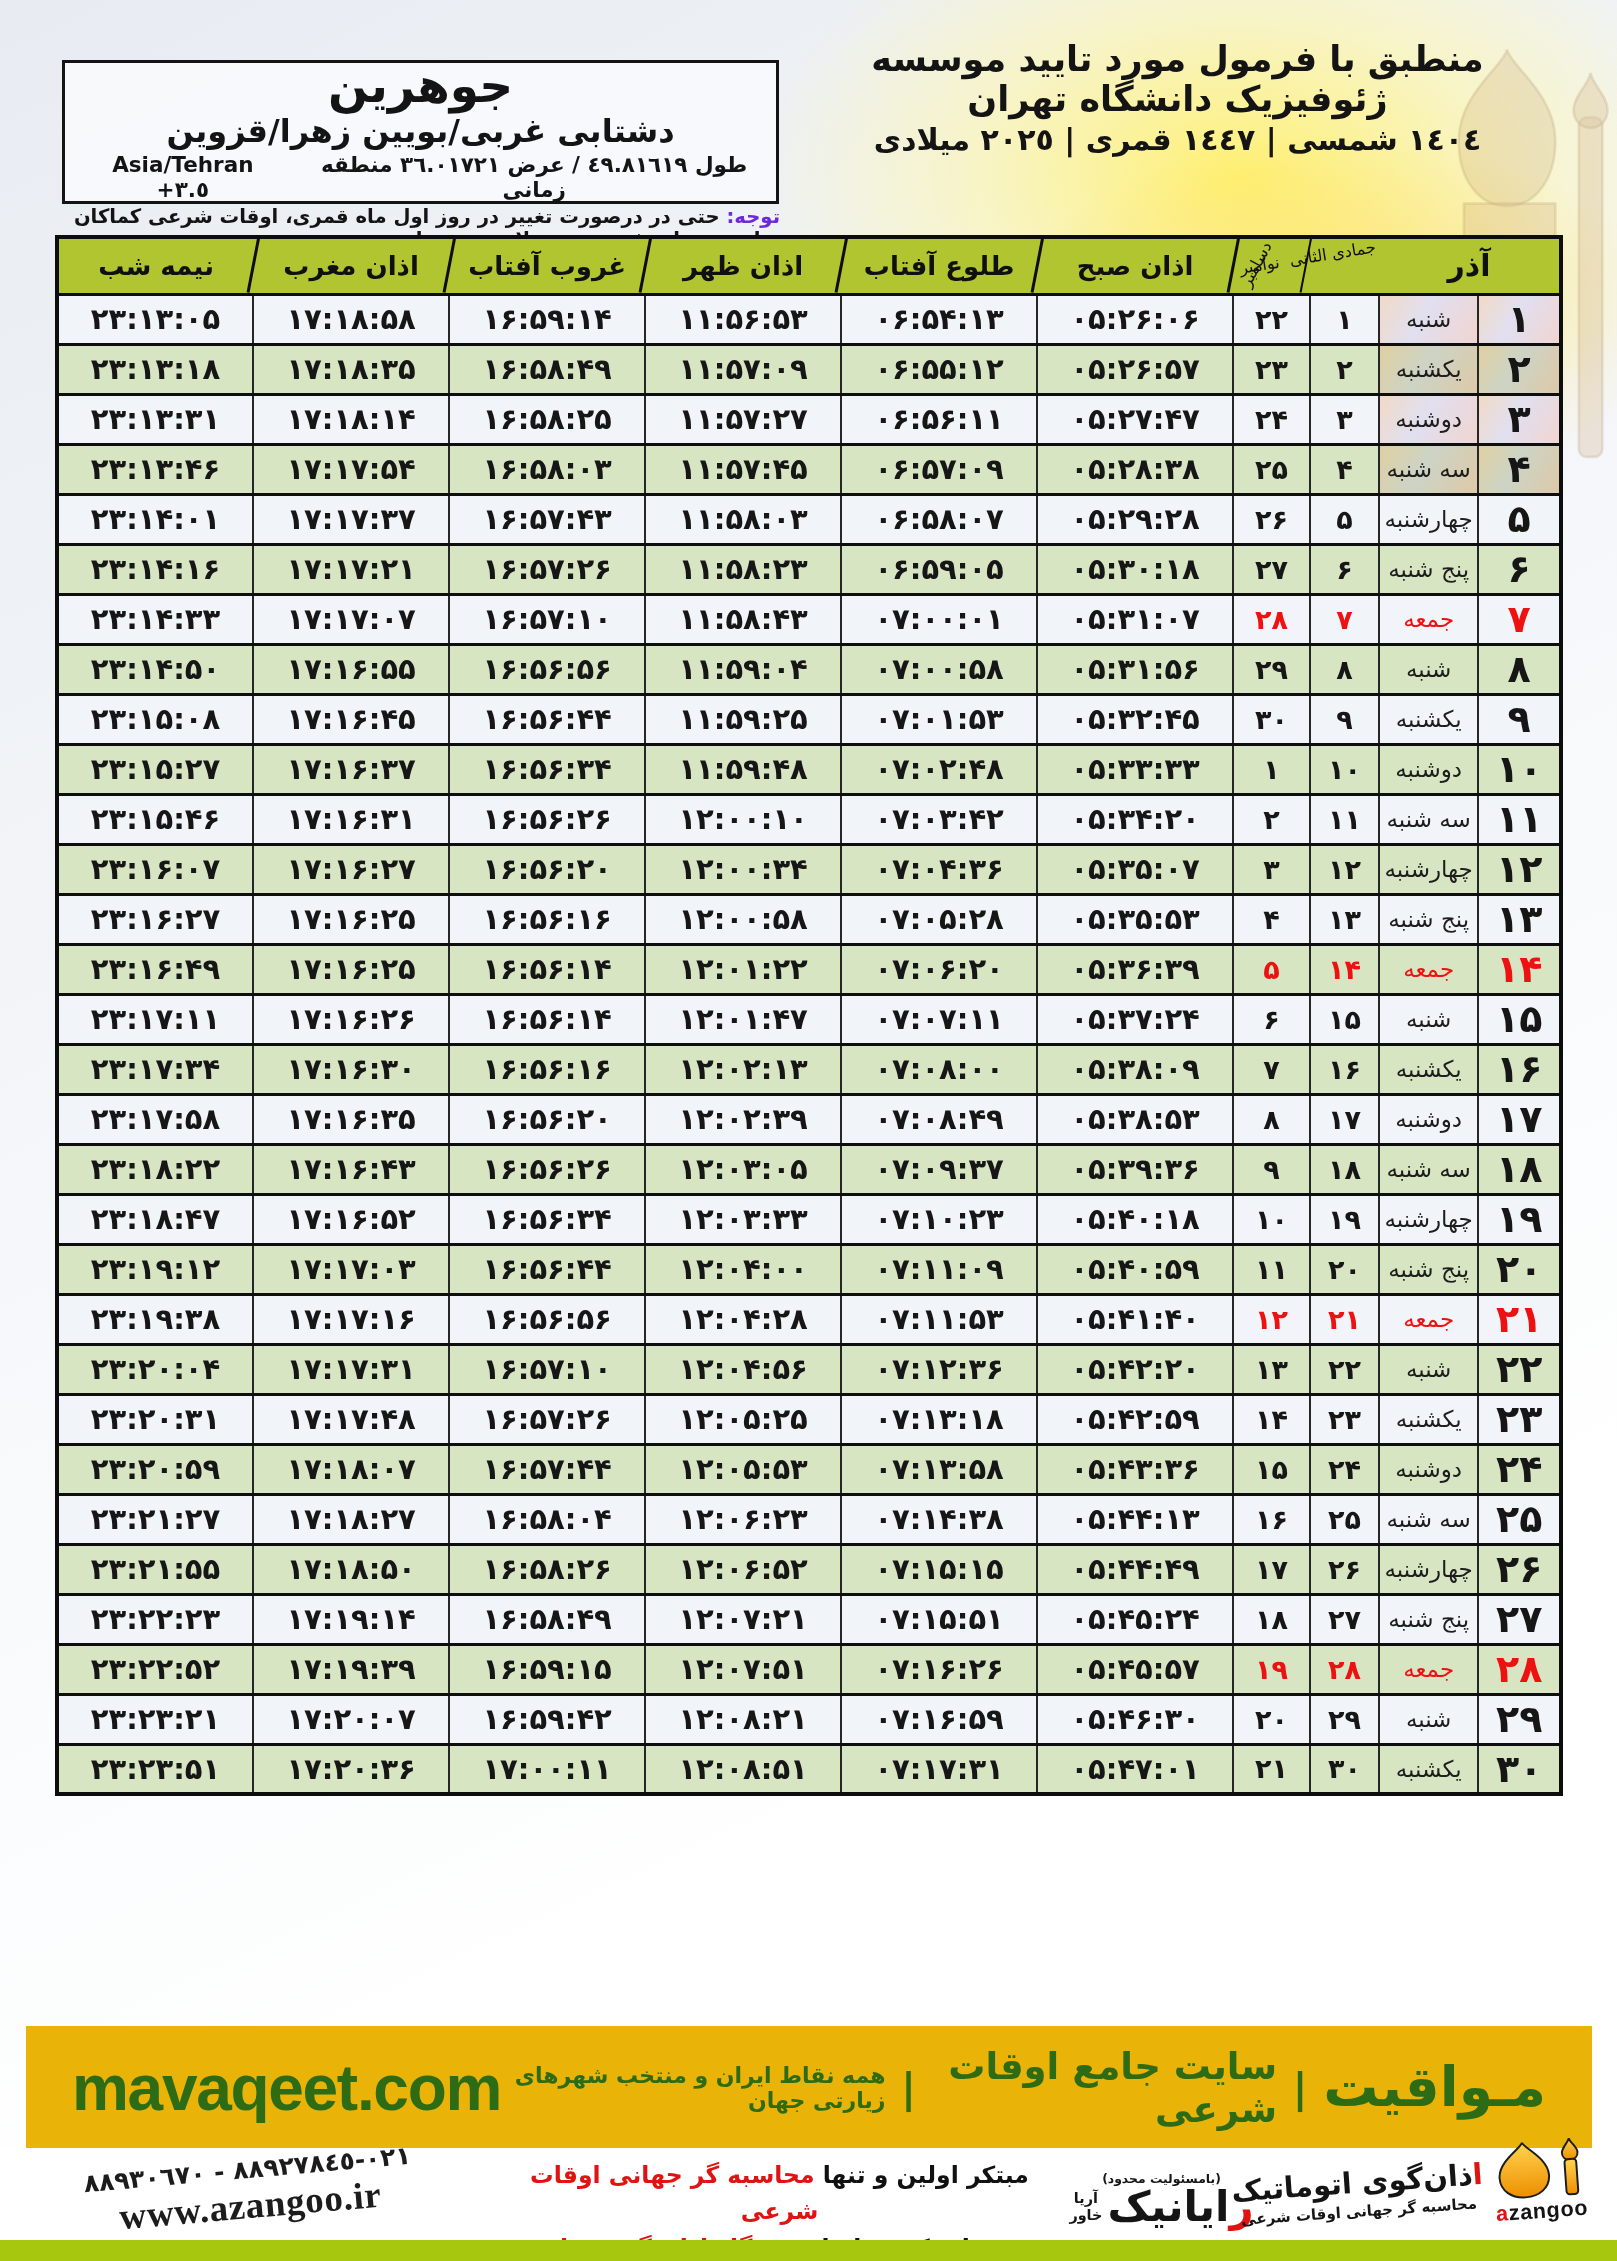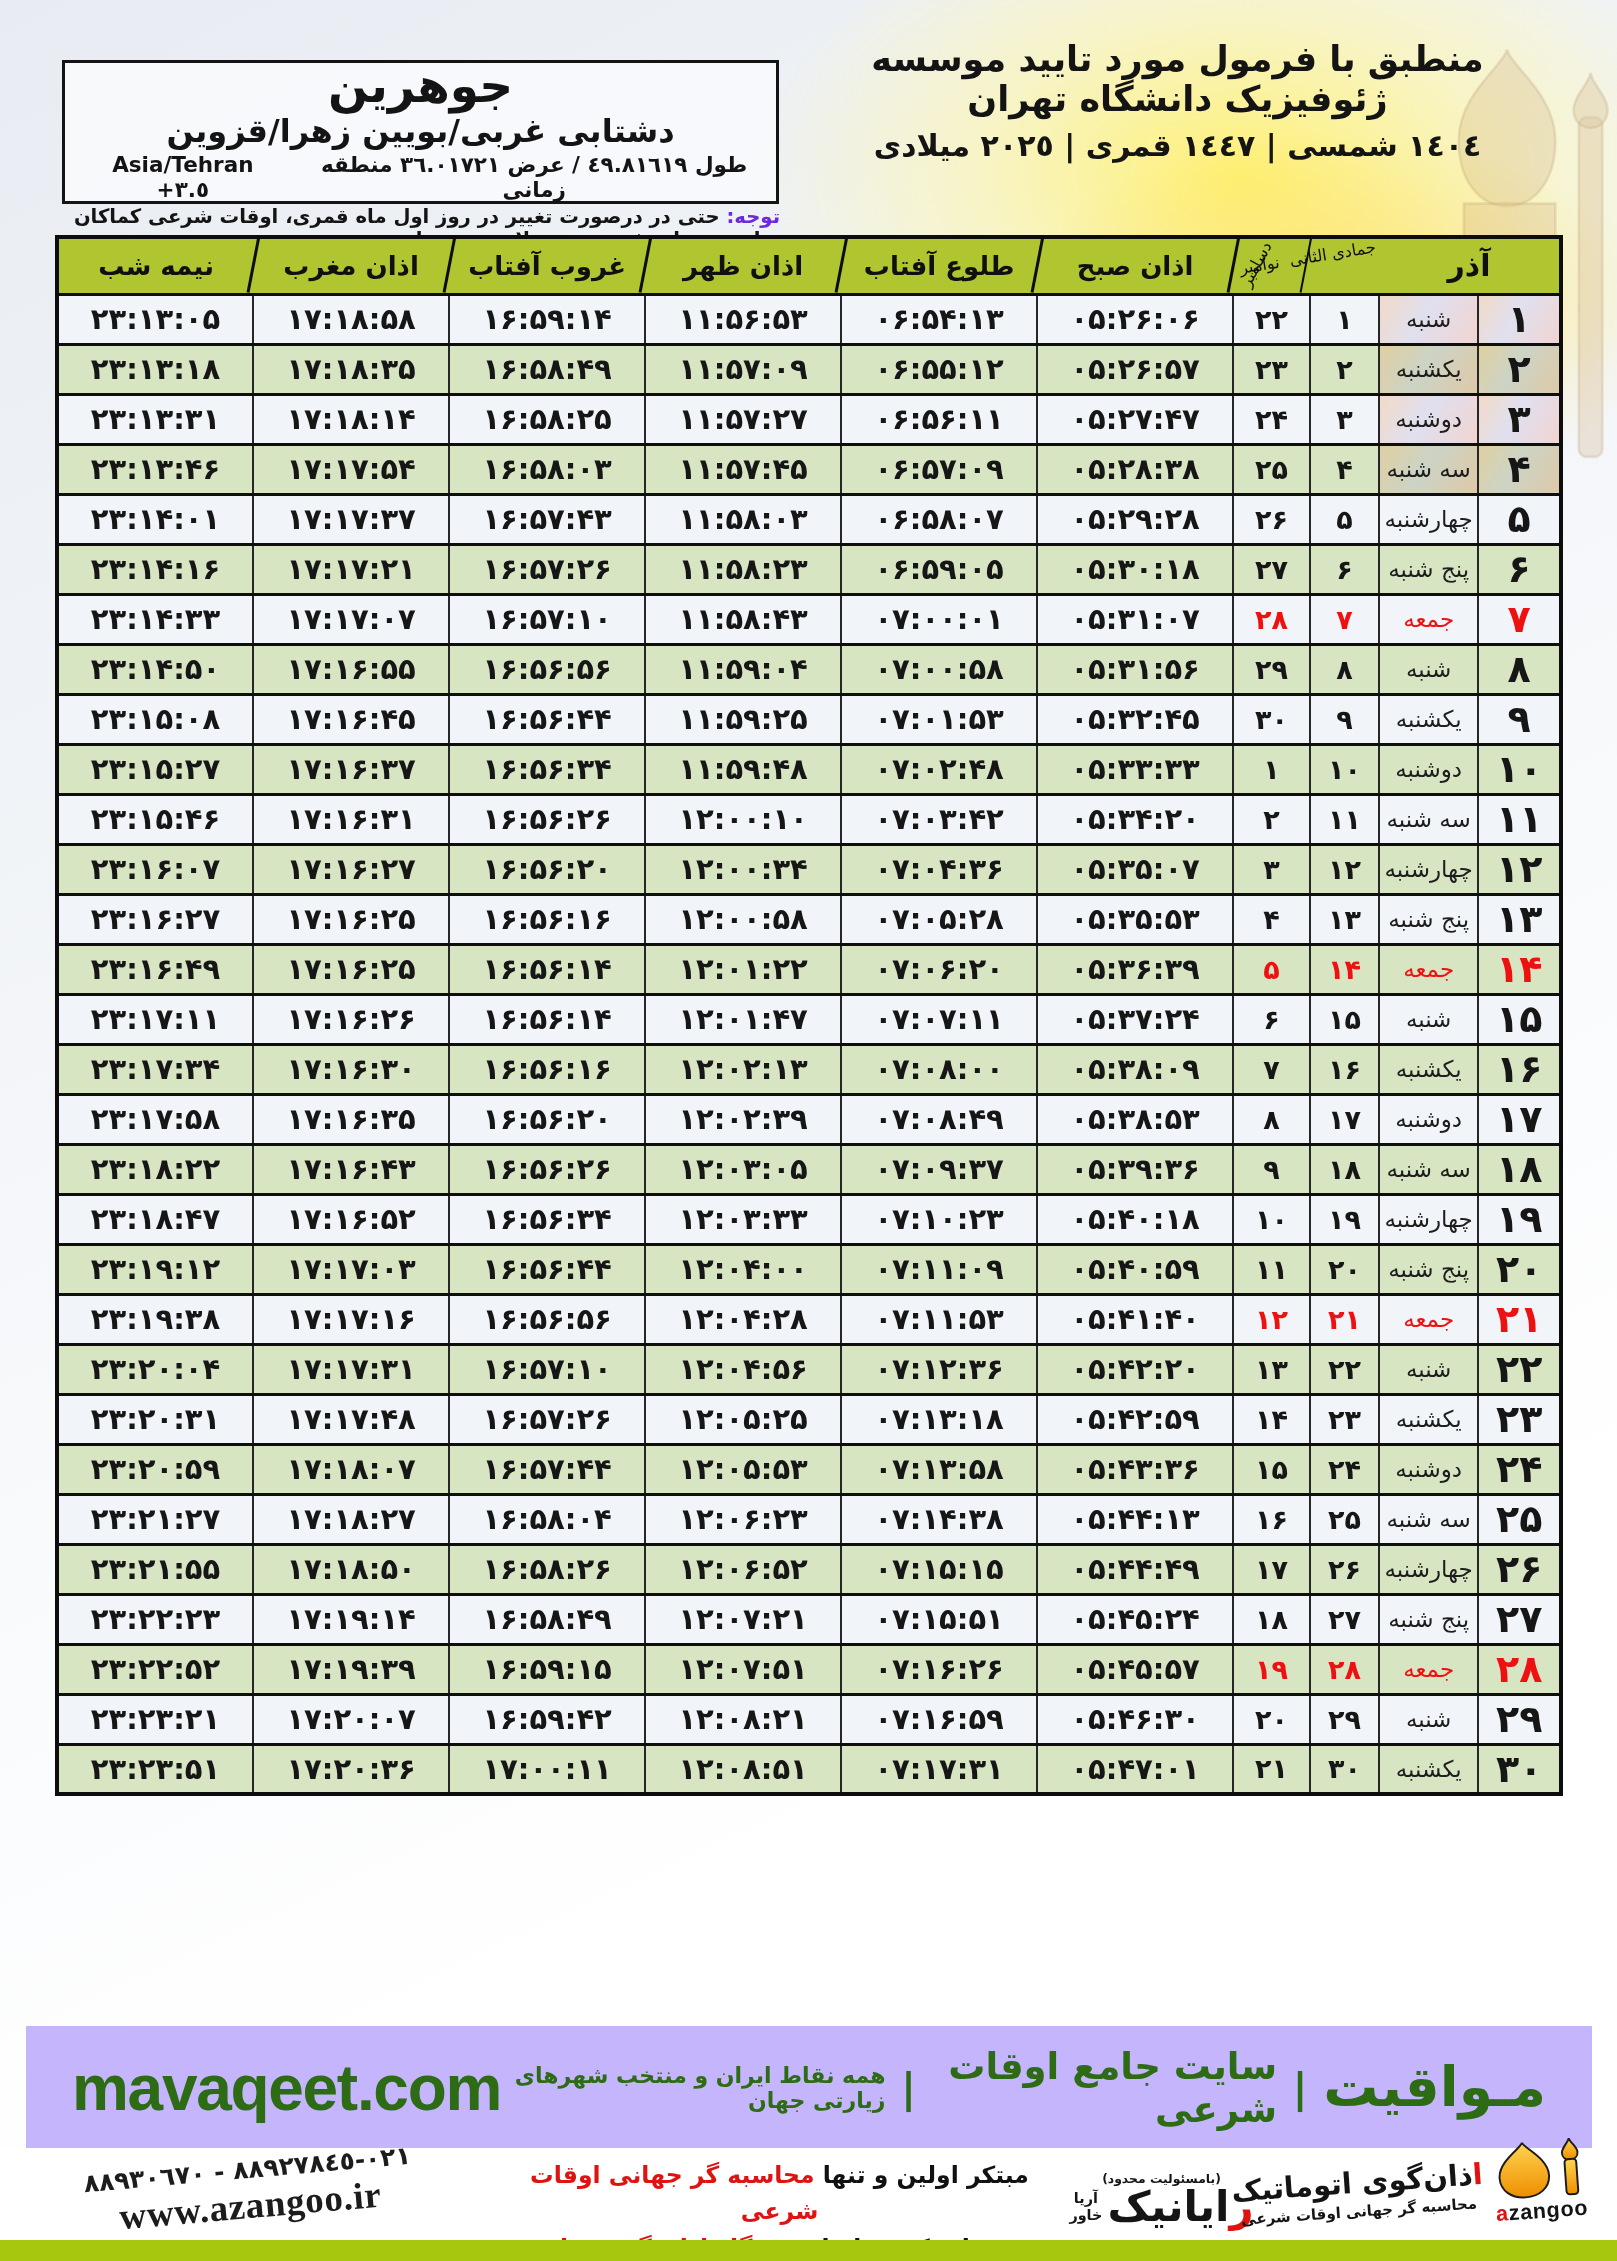--- a/index.html
+++ b/index.html
@@ -19,21 +19,21 @@
     background:rgba(247,250,252,.92);display:flex;flex-direction:column;justify-content:center;align-items:center;
     gap:5.2px;direction:rtl;text-align:center;}
   .loc-name{font-size:47px;font-weight:bold;line-height:1;}
   .loc-region{font-size:32px;font-weight:bold;line-height:1;}
   .loc-coords{display:flex;direction:rtl;gap:11.7px;align-items:baseline;font-size:21.5px;font-weight:bold;}
   .loc-coords .ltr{direction:ltr;unicode-bidi:isolate;padding-left:20px;}
   
   .title-block{position:absolute;left:799px;top:27px;width:757px;text-align:center;direction:rtl;}
   .main-title{font-size:63px;font-weight:bold;line-height:1.05;margin:0;}
   .sub-title{font-size:35px;font-weight:bold;margin-top:11.7px;}
-  .dates-line{font-size:30px;font-weight:bold;margin-top:9px;direction:ltr;unicode-bidi:isolate;}
+  .dates-line{font-size:30px;font-weight:bold;margin-top:3px;direction:ltr;unicode-bidi:isolate;}
   
   .notice{position:absolute;left:62px;top:205px;width:718px;direction:rtl;text-align:right;
     font-size:19.6px;font-weight:bold;}
   .notice .red{color:#6d28d9;}
   
   table.prayer{position:absolute;left:55px;top:235px;width:1508px;border-collapse:collapse;direction:rtl;
     table-layout:fixed;border:4.6px solid #0d0d0d;background:#fff;}
   thead tr{height:57px;background:#b1c531;}
   th{position:relative;font-size:26px;font-weight:bold;color:#101010;border-bottom:3.9px solid #0d0d0d;padding:0;}
   th.slant::after{content:'';position:absolute;left:-1.3px;top:-2.6px;height:106%;width:2.6px;background:#0d0d0d;
@@ -50,21 +50,21 @@
   td{border-top:3.3px solid #0e0e0e;border-left:2px solid #262626;text-align:center;vertical-align:middle;
     padding:0;color:#161616;overflow:hidden;}
   td.c-day{font-size:38px;font-weight:bold;}
   td.c-week{font-size:23px;font-weight:normal;color:#1d1d1d;}
   td.c-hijri,td.c-greg{font-size:27px;font-weight:bold;}
   td.c-time{font-size:29px;font-weight:bold;}
   tr.friday .c-day,tr.friday .c-week,tr.friday .c-hijri,tr.friday .c-greg{color:#ee1111;}
   tbody tr:nth-child(-n+4) .c-day,tbody tr:nth-child(-n+4) .c-week{
     background-image:linear-gradient(120deg,rgba(243,152,72,.28),rgba(158,142,208,.20) 45%,rgba(238,112,82,.24));}
   
-  .mavaqeet-band{position:absolute;left:26px;top:2026px;width:1566px;height:123px;background:#c4b5fd;
+  .mavaqeet-band{position:absolute;left:26px;top:2026px;width:1566px;height:123px;background:#eab308;
     display:flex;align-items:center;justify-content:space-between;padding:0 46px;box-sizing:border-box;color:#2d6b15;}
   .site-latin{font-family:"Liberation Sans",sans-serif;font-size:64px;font-weight:bold;letter-spacing:-1.3px;}
   .band-right{display:flex;direction:rtl;align-items:center;gap:15.7px;}
   .brand-fa{font-size:55px;font-weight:bold;line-height:1;}
   .band-sep{font-size:40px;font-weight:bold;}
   .brand-desc{font-size:37px;font-weight:bold;}
   .brand-desc2{font-size:22px;font-weight:bold;}
   
   .bottom-band{position:absolute;left:0;top:2148px;width:1618px;height:92px;background:#ffffff;}
   .phone-block{position:absolute;left:85px;top:6.5px;text-align:center;transform:rotate(-5deg);color:#1c1c1c;}

